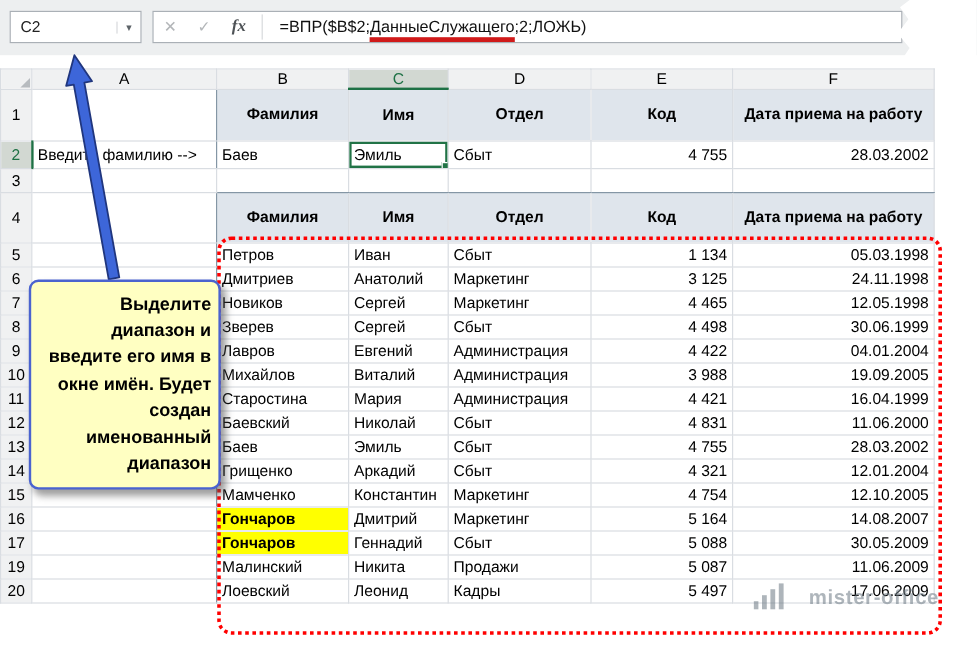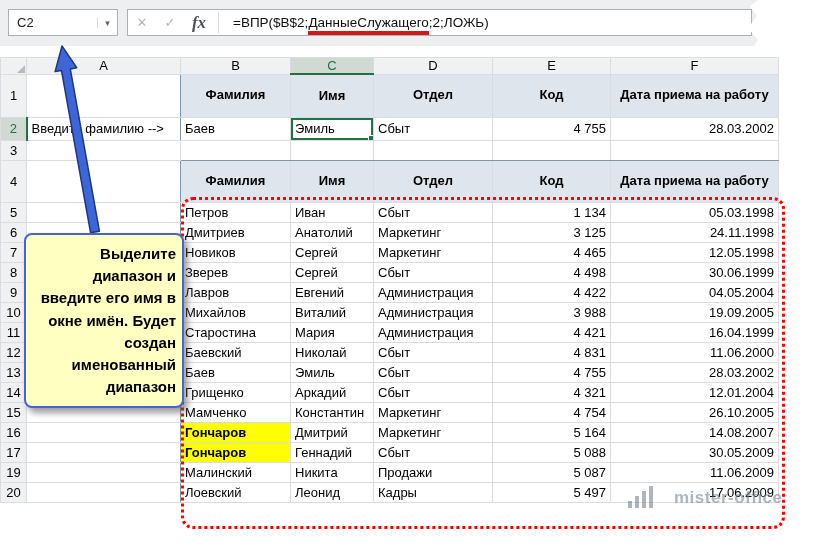--- a/index.html
+++ b/index.html
@@ -10,21 +10,21 @@
   .topbar { position:absolute; left:0; top:0; width:814px; height:46px; background:#edeff0; }
   .name-box { position:absolute; left:8px; top:9px; width:110px; height:27px; background:#fff;
               border:1px solid #aab0b6; display:flex; z-index:2;align-items:center; }
   .name-box-value { flex:1; font-size:13px; line-height:25px; padding-left:8px; color:#222; }
   .name-box-dd { width:20px; border-left:1px solid #d8dadc; display:flex; align-items:center;
                  justify-content:center; color:#5d6368; font-size:9px; }
   .formula-bar { position:absolute; left:127px; top:9px; width:625px; height:27px; background:#fff;
                  border:1px solid #aab0b6; display:flex; align-items:center; z-index:1; }
   .fb-btn { width:28px; text-align:center; font-size:13px; color:#b3b6b9; }
   .fb-btn.fx { color:#4e5256; font-family:"Liberation Serif", serif; font-style:italic;
-               font-weight:bold; font-size:17px; width:30px; }
+               font-weight:bold; font-size:14px; width:30px; }
   .fb-sep { width:1px; height:21px; background:#d8dadc; margin-left:4px; }
   .formula-text { padding-left:14px; font-size:13.5px; color:#101010; white-space:nowrap; }
   .fx-range { border-bottom:4px solid #d01a1a; padding-bottom:1px;margin-top:32px; }
 
   
   .sheet { position:absolute; left:0; top:57px; border-collapse:collapse; table-layout:fixed; }
   .sheet td { border:1px solid #d9dde2; font-size:13px; padding:0 4px; height:20px;
               overflow:hidden; white-space:nowrap; vertical-align:middle; color:#000; }
   .hdr-row td { height:14px; }
   tr.r-1 td { height:43px; }
@@ -177,21 +177,21 @@
         <td class="cell col-E dcell num">4 498</td>
         <td class="cell col-F dcell num">30.06.1999</td>
       </tr>
       <tr class="r-9 t-data">
         <td class="rowhdr">9</td>
         <td class="cell col-A"></td>
         <td class="cell col-B dcell">Лавров</td>
         <td class="cell col-C dcell">Евгений</td>
         <td class="cell col-D dcell">Администрация</td>
         <td class="cell col-E dcell num">4 422</td>
-        <td class="cell col-F dcell num">04.05.2004</td>
+        <td class="cell col-F dcell num">04.01.2004</td>
       </tr>
       <tr class="r-10 t-data">
         <td class="rowhdr">10</td>
         <td class="cell col-A"></td>
         <td class="cell col-B dcell">Михайлов</td>
         <td class="cell col-C dcell">Виталий</td>
         <td class="cell col-D dcell">Администрация</td>
         <td class="cell col-E dcell num">3 988</td>
         <td class="cell col-F dcell num">19.09.2005</td>
       </tr>
@@ -231,21 +231,21 @@
         <td class="cell col-E dcell num">4 321</td>
         <td class="cell col-F dcell num">12.01.2004</td>
       </tr>
       <tr class="r-15 t-data">
         <td class="rowhdr">15</td>
         <td class="cell col-A"></td>
         <td class="cell col-B dcell">Мамченко</td>
         <td class="cell col-C dcell">Константин</td>
         <td class="cell col-D dcell">Маркетинг</td>
         <td class="cell col-E dcell num">4 754</td>
-        <td class="cell col-F dcell num">26.10.2005</td>
+        <td class="cell col-F dcell num">12.10.2005</td>
       </tr>
       <tr class="r-16 t-data">
         <td class="rowhdr">16</td>
         <td class="cell col-A"></td>
         <td class="cell col-B dcell hl">Гончаров</td>
         <td class="cell col-C dcell">Дмитрий</td>
         <td class="cell col-D dcell">Маркетинг</td>
         <td class="cell col-E dcell num">5 164</td>
         <td class="cell col-F dcell num">14.08.2007</td>
       </tr>

